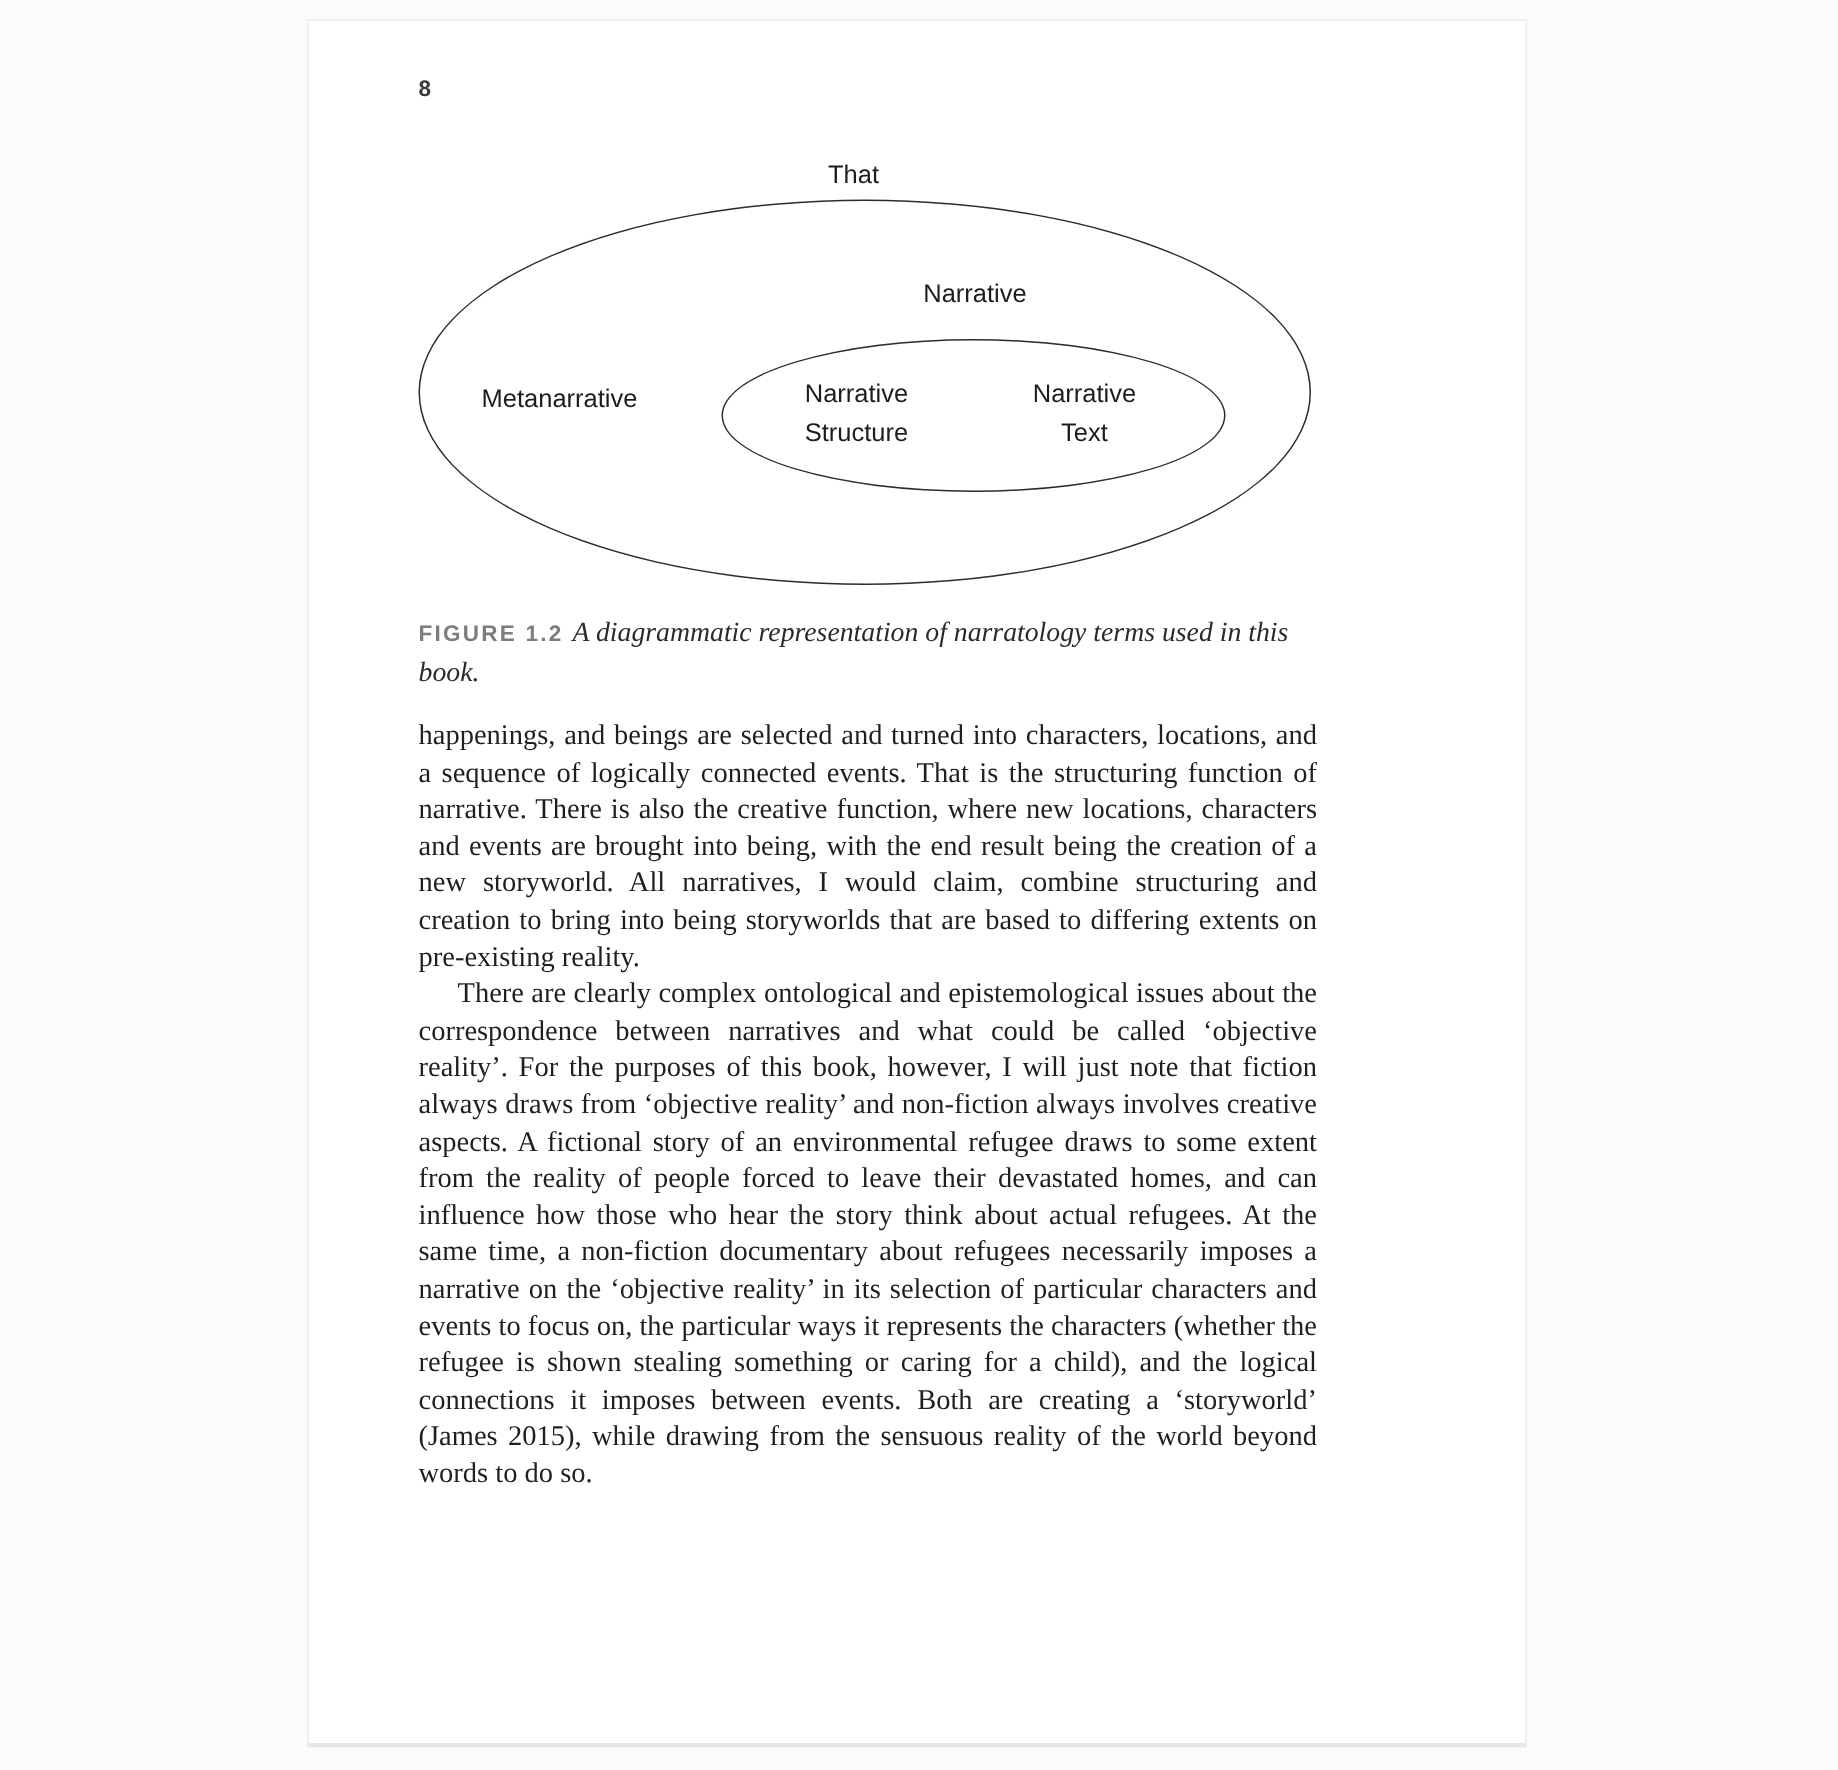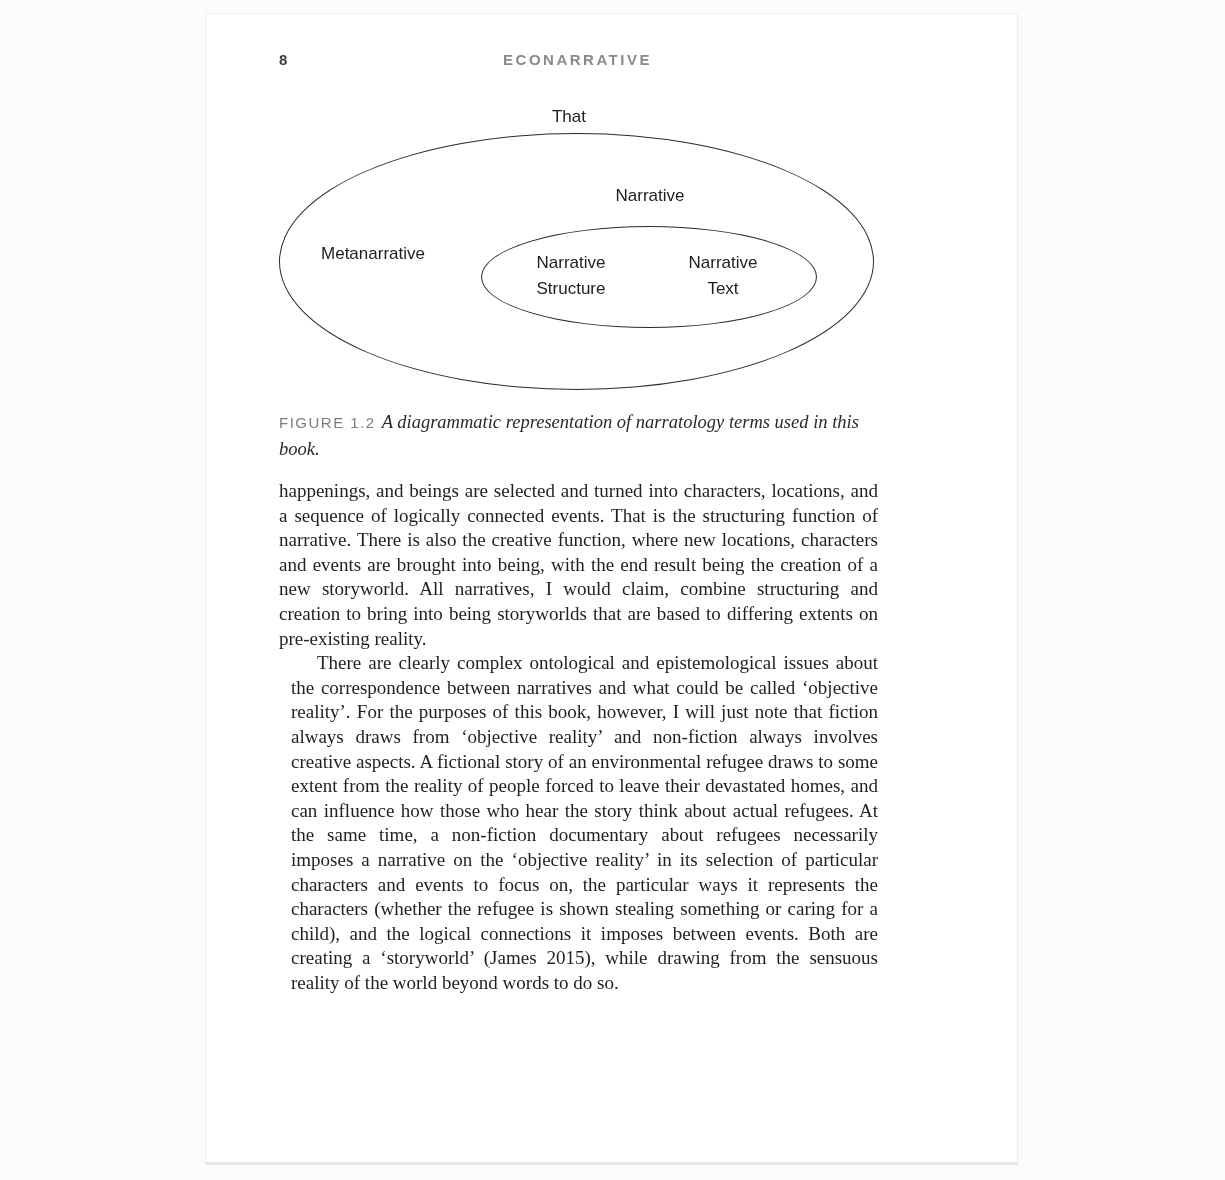--- a/index.html
+++ b/index.html
@@ -88,36 +88,36 @@
     transform: translate(-50%, -50%);
     font-family: "Liberation Sans", sans-serif;
     font-size: 17px;
     color: #1d1d1d;
     white-space: pre-line;
     text-align: center;
     line-height: 26px;
   }
   .dlabel.story        { left: 363px; top: 103px; }
   .dlabel.narrative    { left: 444px; top: 182px; }
-  .dlabel.metanarrative{ left: 167px; top: 240px; }
+  .dlabel.metanarrative{ left: 167px; top: 252px; }
   .dlabel.nstructure   { left: 365px; top: 262px; }
   .dlabel.ntext        { left: 517px; top: 262px; }
   
   .caption {
     position: absolute;
     left: 73px;
     top: 395px;
     width: 600px;
     font-size: 18.5px;
     line-height: 26px;
     color: #2a2a2a;
   }
   .cap-label {
     font-family: "Liberation Sans", sans-serif;
-    font-weight: 400;
+    font-weight: 700;
     font-size: 15px;
     letter-spacing: 1.5px;
     color: #7d7d7d;
     margin-right: 6px;
   }
   .cap-text {
     font-family: "Liberation Serif", serif;
     font-style: italic;
   }
   
@@ -130,32 +130,30 @@
     font-size: 19px;
     line-height: 24.6px;
     color: #1f1f1f;
     text-align: justify;
   }
   .bodytext p {
     margin: 0;
   }
   .bodytext p.indented {
     text-indent: 26px;
-    margin-left: 12px;
   }
 </style>
 </head>
 <body>
 
 <div class="stage">
   <div class="page">
 
     <div class="header">
       <span class="pagenum">8</span>
-      <span class="running-head">ECONARRATIVE</span>
     </div>
 
     <div class="diagram">
       <div class="ellipse outer"></div>
       <div class="ellipse inner"></div>
       <div class="dlabel story">That</div>
       <div class="dlabel narrative">Narrative</div>
       <div class="dlabel metanarrative">Metanarrative</div>
       <div class="dlabel nstructure">Narrative
 Structure</div>

